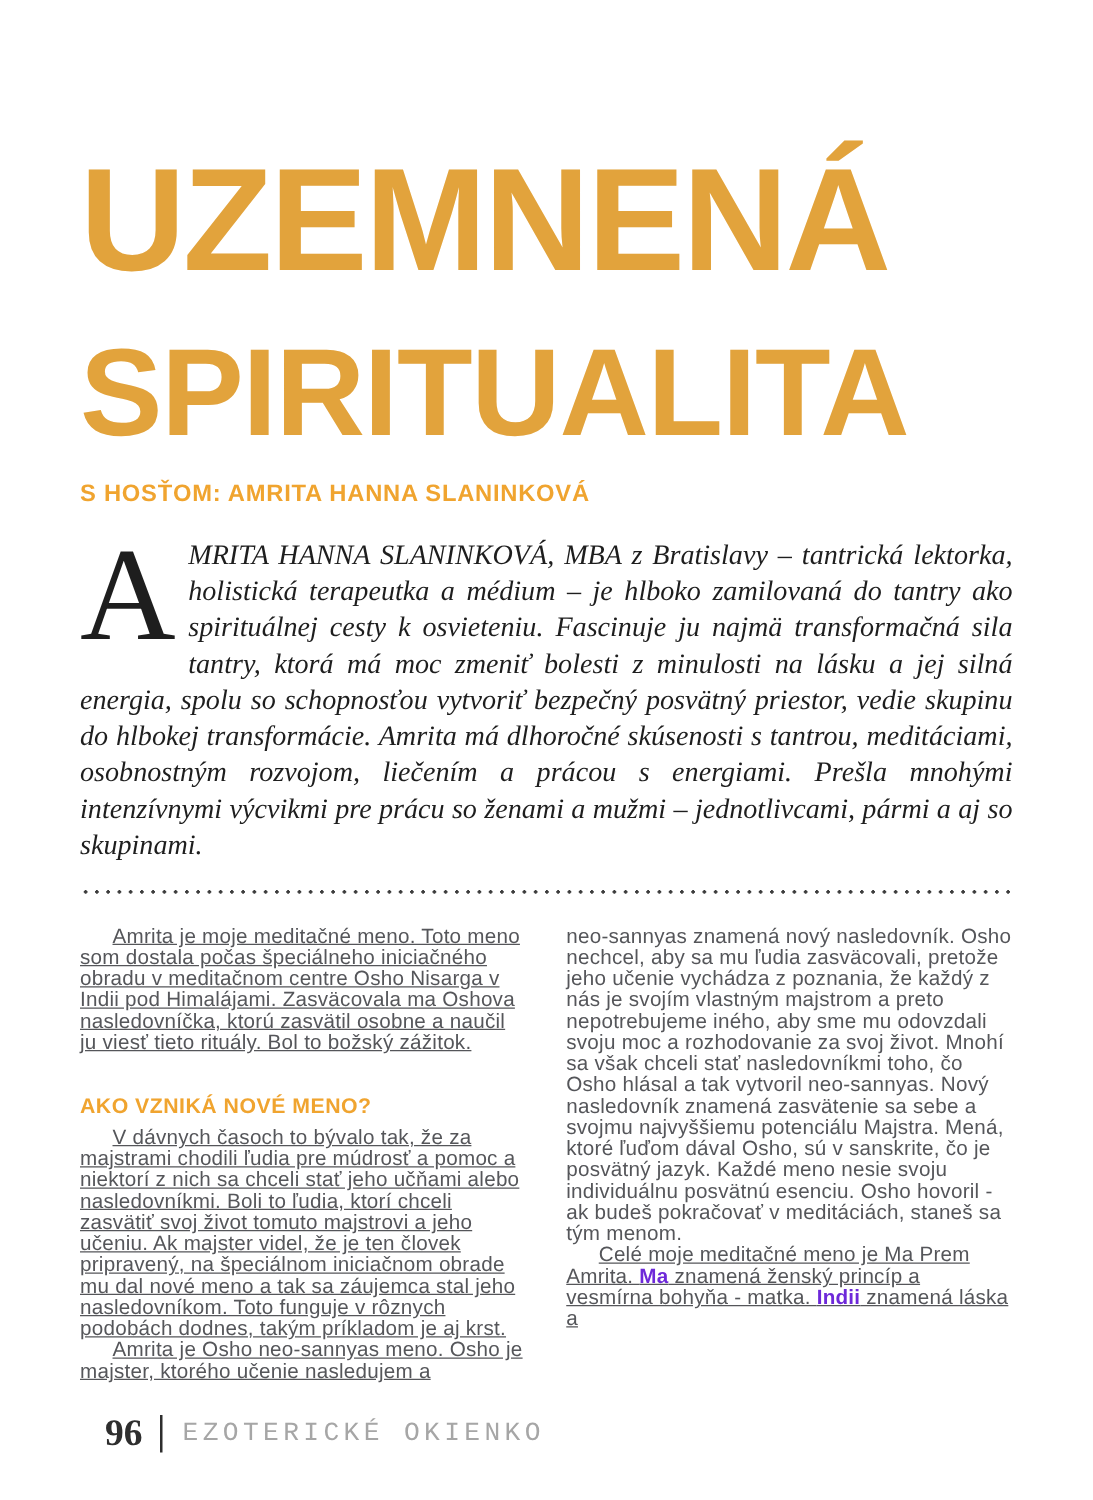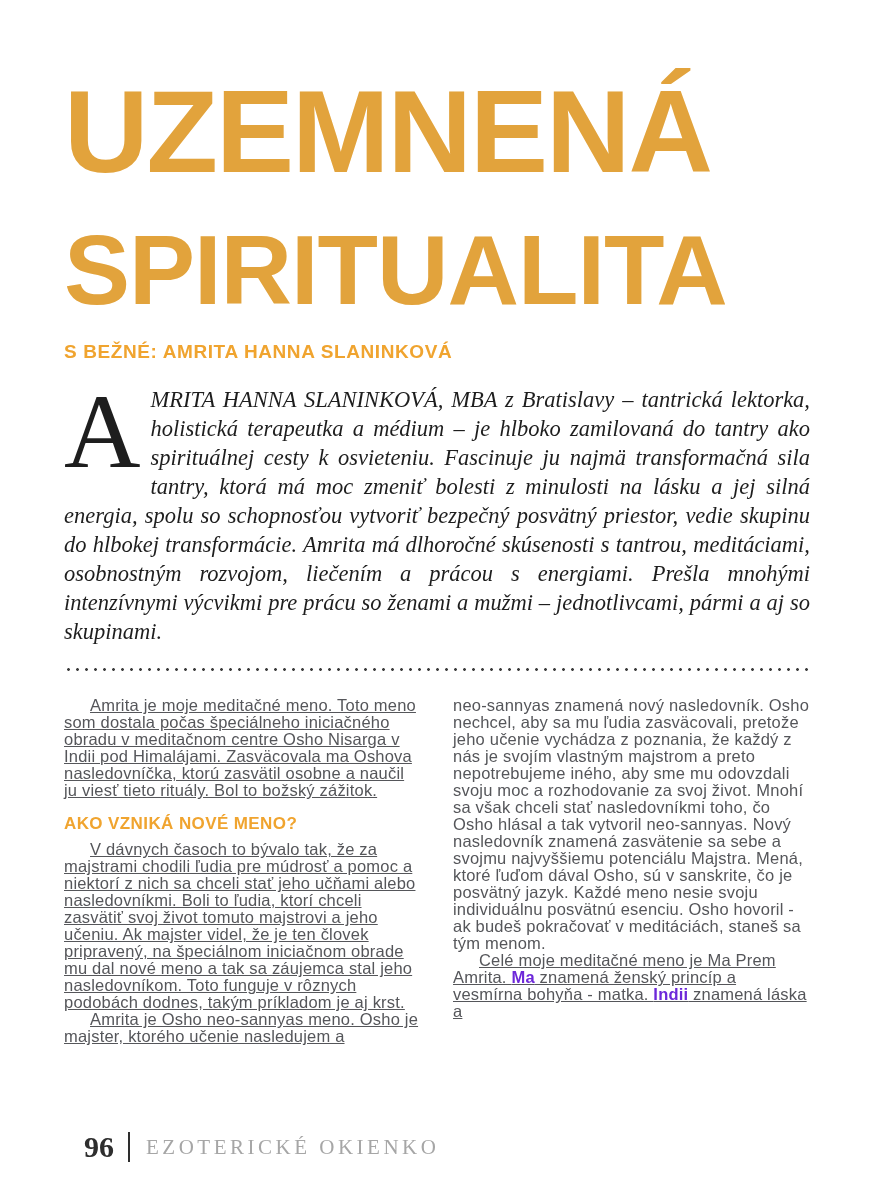--- a/index.html
+++ b/index.html
@@ -5,21 +5,21 @@
   * { margin: 0; padding: 0; box-sizing: border-box; }
   html, body { background: #ffffff; }
   body {
     width: 874px; height: 1200px;
     font-family: "Liberation Sans", sans-serif;
     overflow: hidden;
   }
   .page {
     position: relative;
     width: 874px; height: 1200px;
-    padding: 76px 64px 0 64px;
+    padding: 120px 64px 0 64px;
     background: #ffffff;
     border-radius: 18px;
   }
 
   
   .title-line {
     display: block;
     font-weight: 700;
     color: var(--accent-title, #E2A33C);
     letter-spacing: -2px;
@@ -68,21 +68,21 @@
   
   .columns { display: flex; gap: 32px; }
   .col { width: 357px; }
   .section-heading {
     font-size: 17px;
     font-weight: 700;
     letter-spacing: 0.4px;
     color: var(--accent-heading, #F0A42F);
     margin: 0 0 7px 0;
   }
-  .section-heading.spaced { margin-top: 15px; }
+  .section-heading.spaced { margin-top: 32px; }
   .col p {
     font-size: 16.5px;
     line-height: 17px;
     color: var(--body-text, #55565A);
     letter-spacing: 0.2px;
   }
   .col p.indent { text-indent: 26px; text-decoration: underline; }
   .col p + p { margin-top: 0; }
   .b { font-weight: 700; color: #6d28d9; }
 
@@ -101,33 +101,34 @@
   }
   .footer-separator {
     width: 2px; height: 30px;
     background: var(--footer-dark, #2E2E2E);
     margin: 0 16px 0 14px;
   }
   .footer-section-label {
     font-size: 21px;
     letter-spacing: 3.5px;
     color: var(--footer-muted, #A6A6A6);
+    font-family: Liberation Mono, monospace;
   }
 </style>
 </head>
 <body>
 
 <div class="page">
 
   <header>
     <h1>
       <span class="title-line title-line-1">UZEMNENÁ</span>
       <span class="title-line title-line-2">SPIRITUALITA</span>
     </h1>
-    <div class="subtitle">S BEŽNÉ: AMRITA HANNA SLANINKOVÁ</div>
+    <div class="subtitle">S HOSŤOM: AMRITA HANNA SLANINKOVÁ</div>
   </header>
 
   <section>
     <p class="intro">
       <span class="drop-cap">A</span><span>MRITA HANNA SLANINKOVÁ, MBA z Bratislavy – tantrická lektorka, holistická terapeutka a médium – je hlboko zamilovaná do tantry ako spirituálnej cesty k osvieteniu. Fascinuje ju najmä transformačná sila tantry, ktorá má moc zmeniť bolesti z minulosti na lásku a jej silná energia, spolu so schopnosťou vytvoriť bezpečný posvätný priestor, vedie skupinu do hlbokej transformácie. Amrita má dlhoročné skúsenosti s tantrou, meditáciami, osobnostným rozvojom, liečením a prácou s energiami. Prešla mnohými intenzívnymi výcvikmi pre prácu so ženami a mužmi – jednotlivcami, pármi a aj so skupinami.</span>
     </p>
   </section>
 
   <div class="dotted-divider"></div>
 

